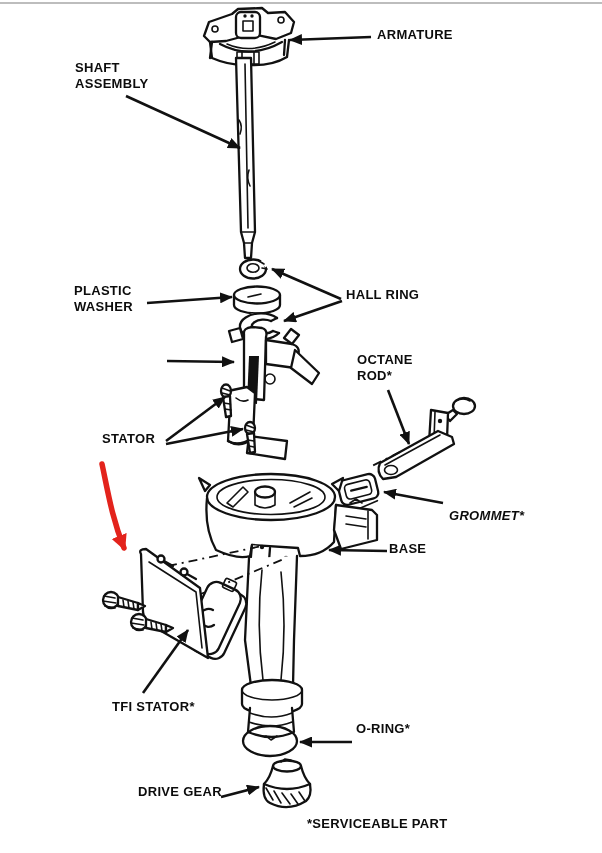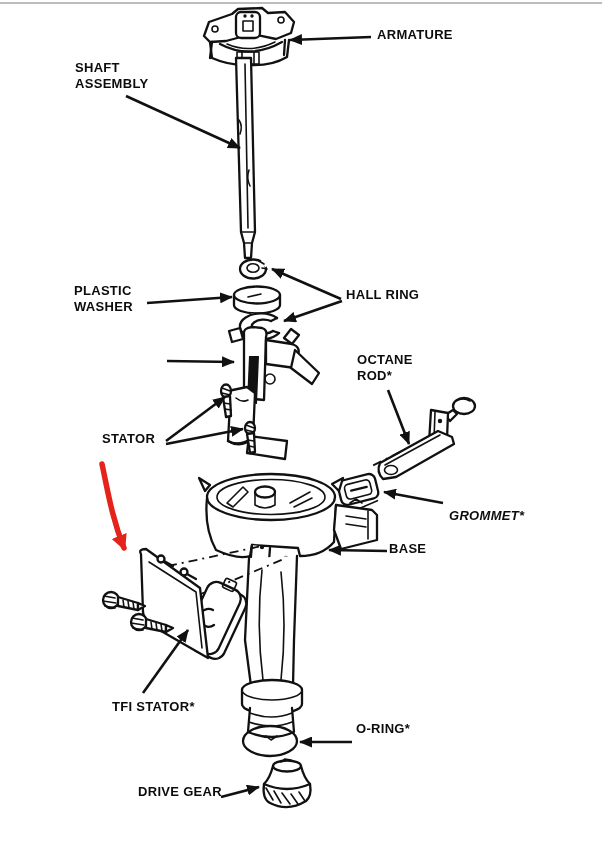--- a/index.html
+++ b/index.html
@@ -217,13 +217,14 @@
 WASHER</div>
   <div class="label" style="left:346px;top:287px;">HALL RING</div>
   <div class="label" style="left:357px;top:352px;">OCTANE
 ROD*</div>
   <div class="label" style="left:102px;top:431px;">STATOR</div>
   <div class="label" style="left:449px;top:508px;font-style:italic;">GROMMET*</div>
   <div class="label" style="left:389px;top:541px;">BASE</div>
   <div class="label" style="left:112px;top:699px;">TFI STATOR*</div>
   <div class="label" style="left:356px;top:721px;">O-RING*</div>
   <div class="label" style="left:138px;top:784px;text-align:center;">DRIVE GEAR</div>
+  <div class="label" style="left:307px;top:816px;">*SERVICEABLE PART</div>
 </div>
 
 </body></html>

